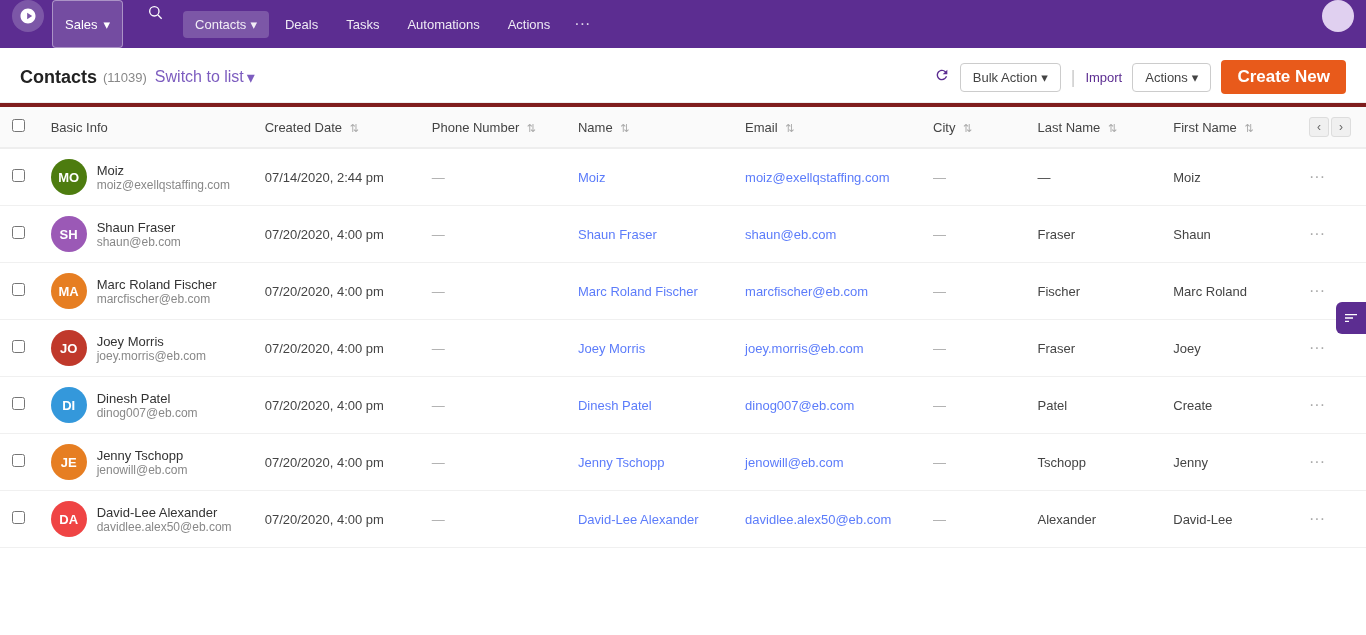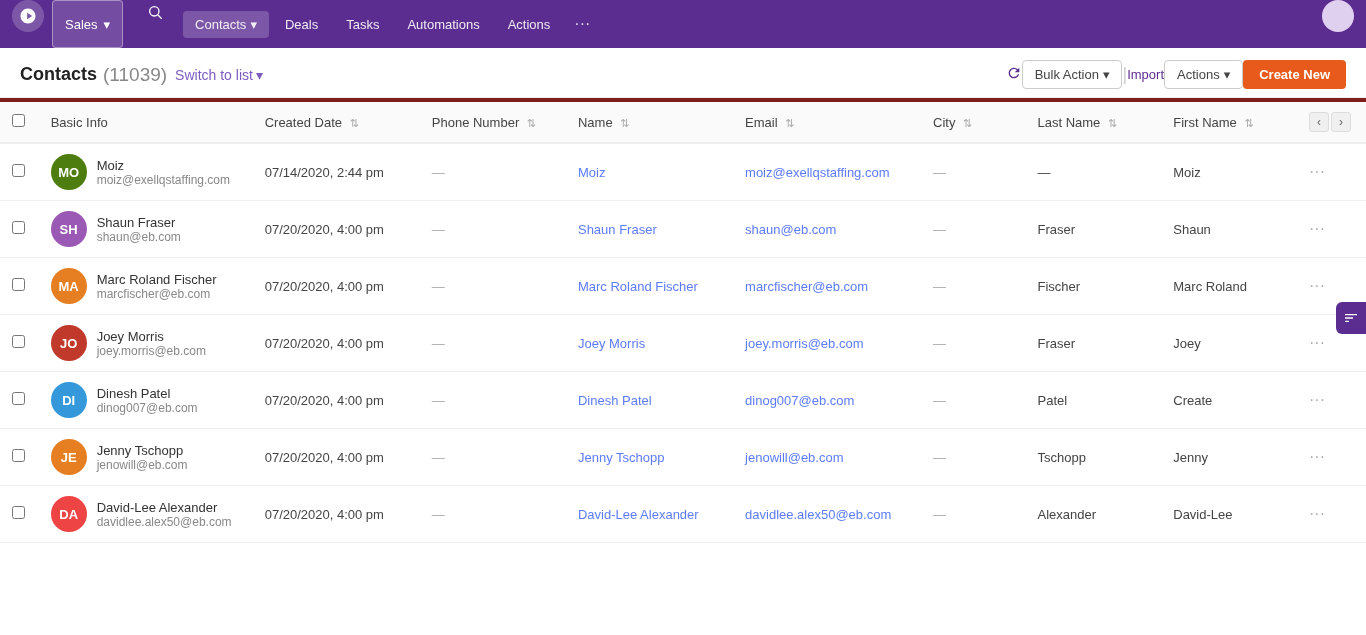--- a/index.html
+++ b/index.html
@@ -76,34 +76,34 @@
       align-items: center;
       padding: 12px 20px 8px 20px;
       border-bottom: 1px solid #eee;
     }
     .page-title {
       font-size: 18px;
       font-weight: 600;
       color: #222;
     }
     .contact-count {
-      font-size: 19px;
+      font-size: 13px;
       color: #888;
       margin-left: 6px;
     }
     .switch-to-list {
       margin-left: 8px;
-      font-size: 14px;
+      font-size: 16px;
       color: #7c5cbf;
       cursor: pointer;
-      display: flex; gap: 3px;
+      display: flex; align-items: center; gap: 3px;
     }
     .header-actions {
       margin-left: auto;
-      display: flex; align-items: center; 
+      display: flex; align-items: center; gap: 10px;
     }
     .btn-refresh {
       background: none; border: none; cursor: pointer;
       color: #5c2d91; font-size: 16px;
     }
     .btn-bulk {
       background: none;
       border: 1px solid #ccc;
       border-radius: 4px;
       padding: 6px 12px;
@@ -129,21 +129,21 @@
       font-size: 13px;
       color: #444;
       display: flex; align-items: center; gap: 4px;
     }
     .btn-create {
       background: #e85a1b;
       border: none;
       border-radius: 4px;
       padding: 7px 16px;
       color: white;
-      font-size: 13px;
+      font-size: 17px;
       font-weight: 600;
       cursor: pointer;
     }
 
     
     .contacts-table {
       width: 100%;
       border-collapse: collapse;
     }
     .contacts-table th {

